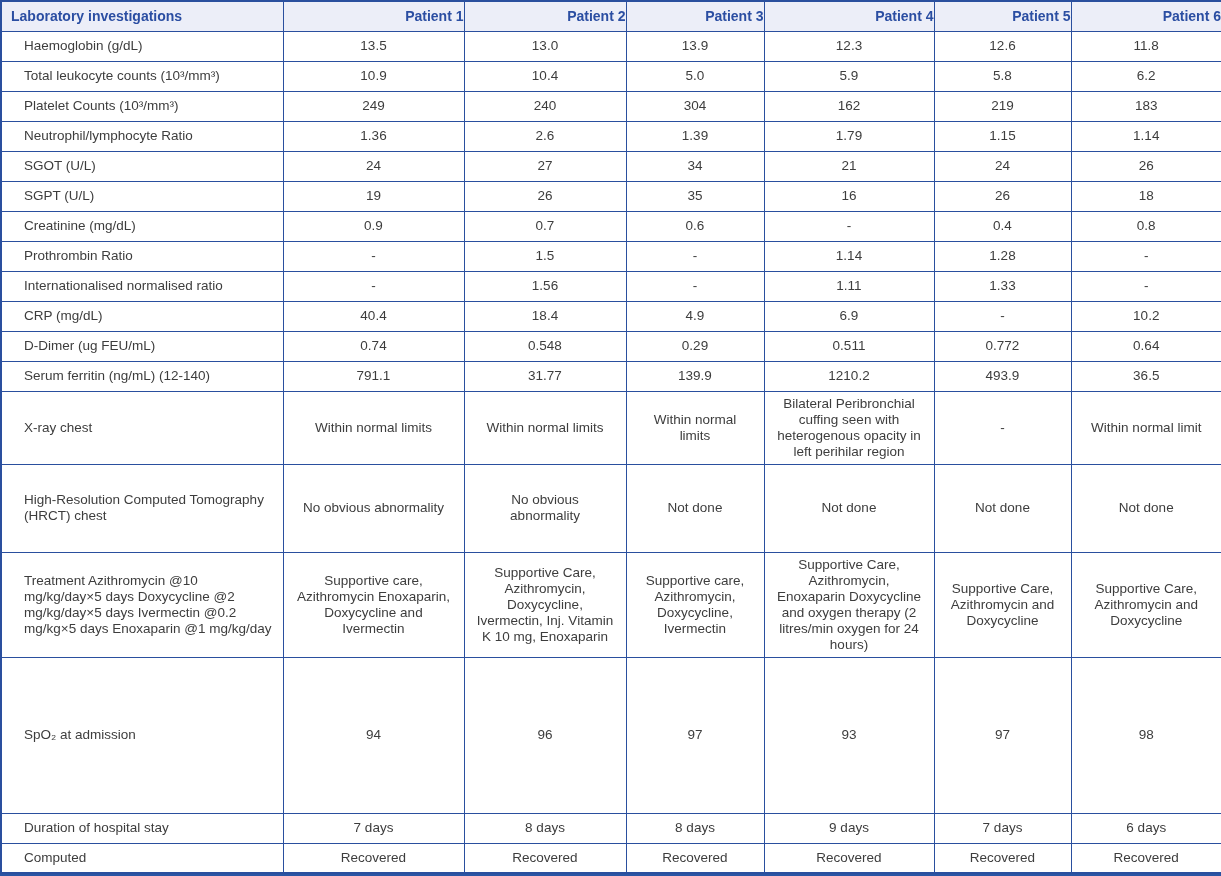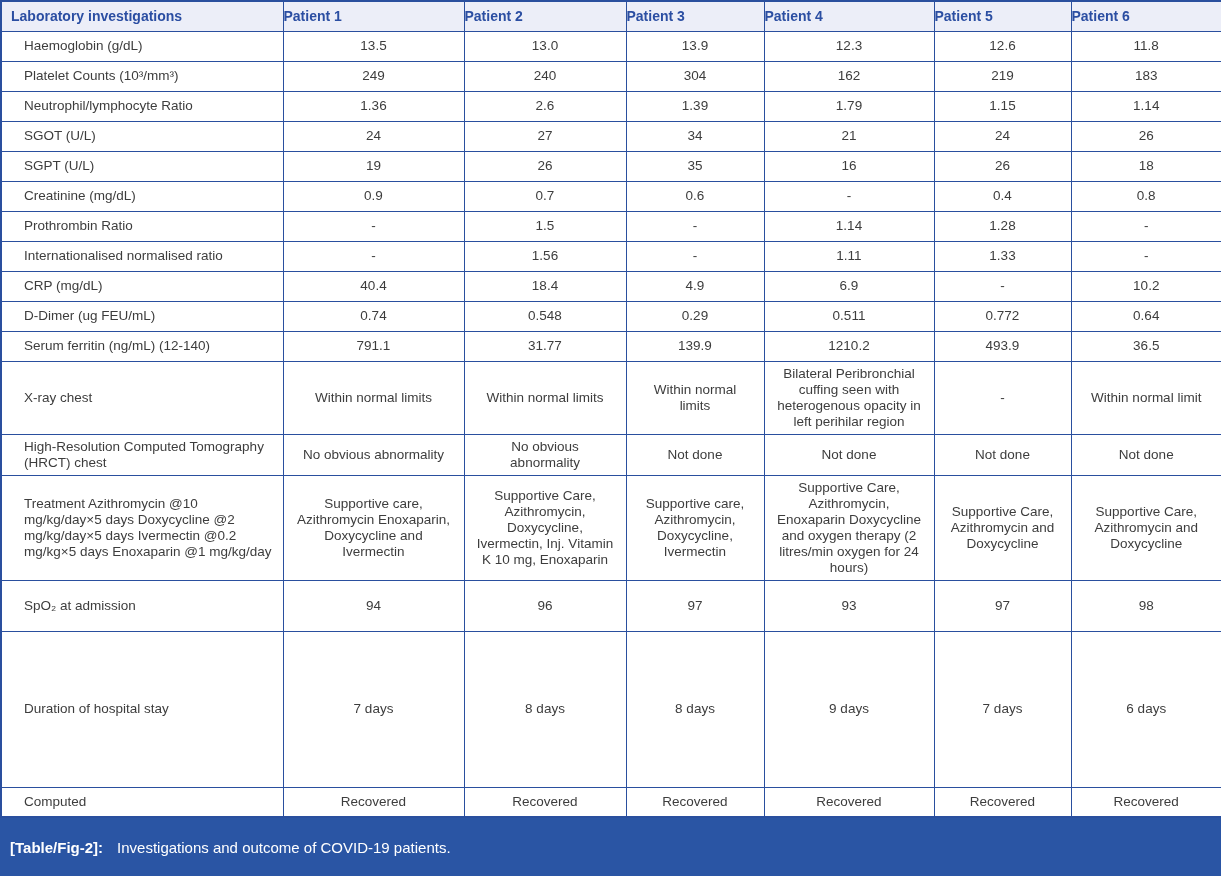--- a/index.html
+++ b/index.html
@@ -36,21 +36,21 @@
     color: var(--text);
     vertical-align: middle;
     overflow: hidden;
   }
   thead th {
     height: 30px;
     background: var(--headbg);
     color: var(--headtext);
     font-weight: bold;
     font-size: 14px;
-    text-align: left;
+    text-align: right;
   }
   thead th:first-child {
     text-align: left;
     padding-left: 9px;
   }
   tbody tr { height: 30px; }
   tbody tr:nth-child(13) { height: 28px; }
   tbody tr:nth-child(14) { height: 88px; }
   tbody tr:nth-child(15) { height: 51px; }
   tbody tr:nth-child(16) { height: 156px; }
@@ -104,20 +104,29 @@
         <tr>
           <td class="label">Haemoglobin (g/dL)</td>
           <td class="val">13.5</td>
           <td class="val">13.0</td>
           <td class="val">13.9</td>
           <td class="val">12.3</td>
           <td class="val">12.6</td>
           <td class="val">11.8</td>
         </tr>
         <tr>
+          <td class="label">Total leukocyte counts (10³/mm³)</td>
+          <td class="val">10.9</td>
+          <td class="val">10.4</td>
+          <td class="val">5.0</td>
+          <td class="val">5.9</td>
+          <td class="val">5.8</td>
+          <td class="val">6.2</td>
+        </tr>
+        <tr>
           <td class="label">Platelet Counts (10³/mm³)</td>
           <td class="val">249</td>
           <td class="val">240</td>
           <td class="val">304</td>
           <td class="val">162</td>
           <td class="val">219</td>
           <td class="val">183</td>
         </tr>
         <tr>
           <td class="label">Neutrophil/lymphocyte Ratio</td>

